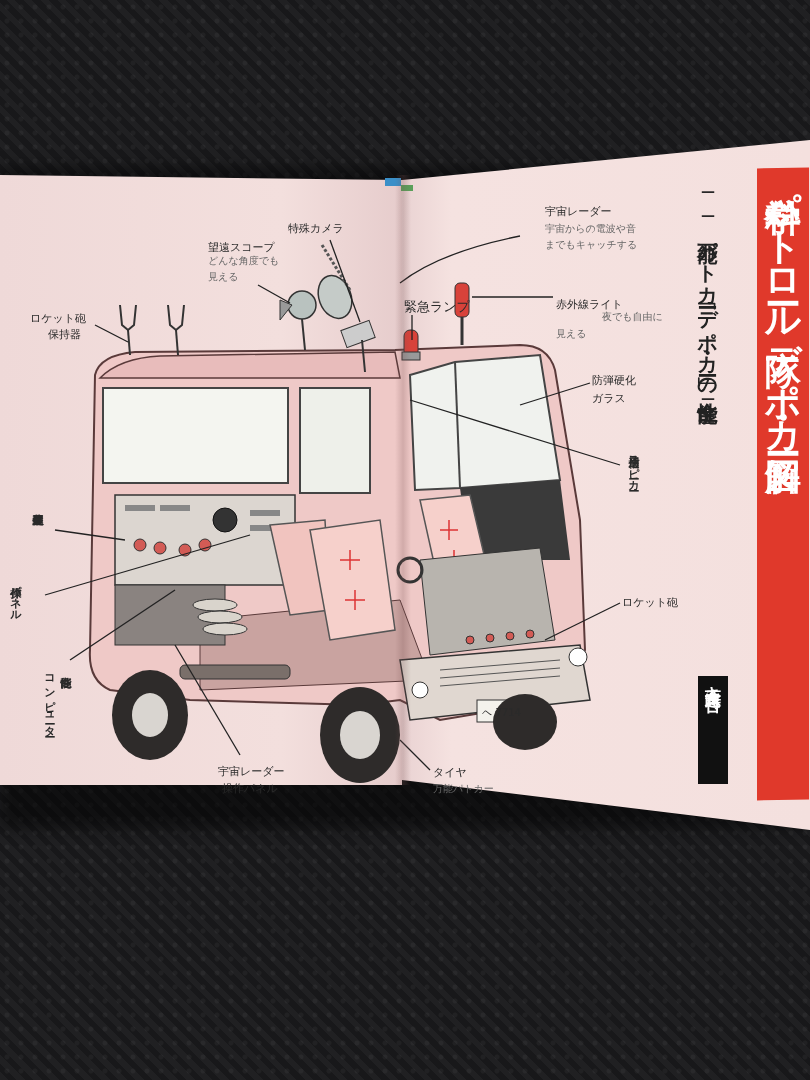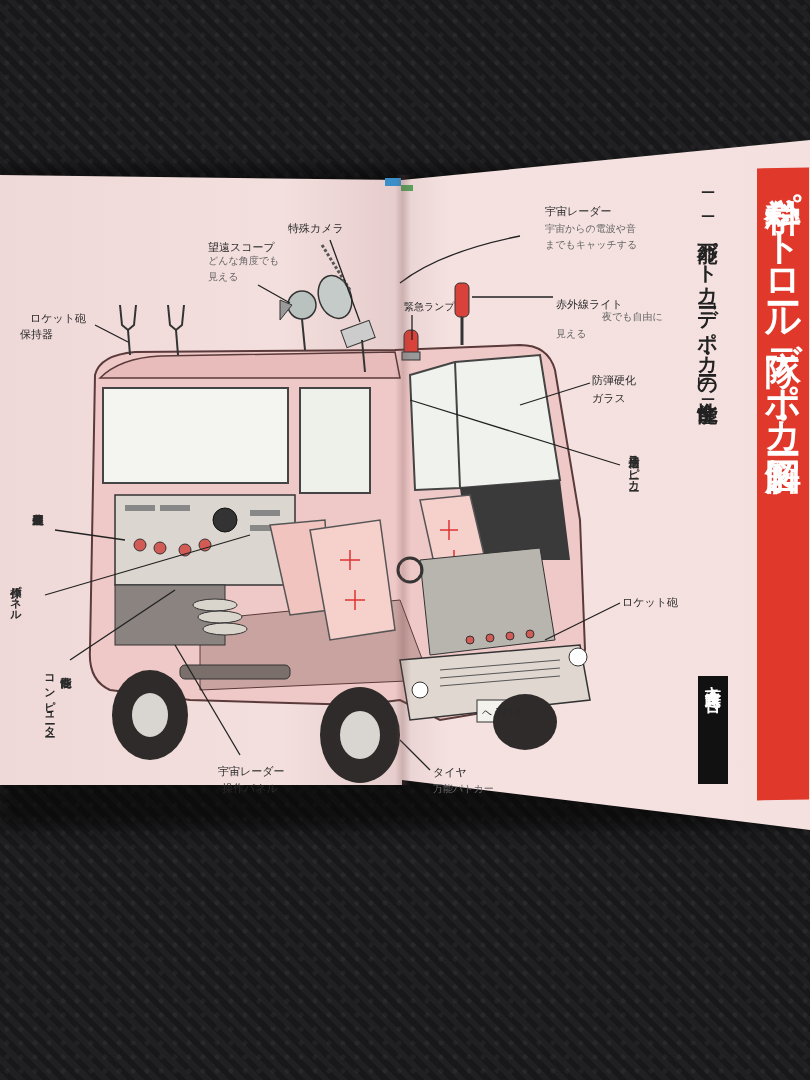--- a/index.html
+++ b/index.html
@@ -178,28 +178,28 @@
 <div class="label" style="left:545px;top:205px;">宇宙レーダー</div>
 <div class="desc" style="left:545px;top:222px;">宇宙からの電波や音</div>
 <div class="desc" style="left:545px;top:238px;">までもキャッチする</div>
 
 <div class="label" style="left:288px;top:222px;">特殊カメラ</div>
 
 <div class="label" style="left:208px;top:241px;">望遠スコープ</div>
 <div class="desc" style="left:208px;top:254px;">どんな角度でも</div>
 <div class="desc" style="left:208px;top:270px;">見える</div>
 
-<div class="label" style="left:404px;top:300px;font-size:10px;">緊急ランプ</div>
+<div class="label" style="left:404px;top:300px;font-size:13px;">緊急ランプ</div>
 
 <div class="label" style="left:556px;top:298px;">赤外線ライト</div>
 <div class="desc" style="left:556px;top:310px;margin-left:46px;">夜でも自由に</div>
 <div class="desc" style="left:556px;top:327px;">見える</div>
 
 <div class="label" style="left:30px;top:312px;">ロケット砲</div>
-<div class="label" style="left:20px;top:328px;">保持器</div>
+<div class="label" style="left:48px;top:328px;">保持器</div>
 
 <div class="label" style="left:592px;top:374px;">防弾硬化</div>
 <div class="label" style="left:592px;top:392px;">ガラス</div>
 
 <div class="vlabel" style="left:626px;top:448px;">通信用スピーカー</div>
 
 <div class="vlabel" style="left:30px;top:505px;">煙幕発生装置</div>
 
 <div class="vlabel" style="left:8px;top:578px;">操作パネル</div>
 

